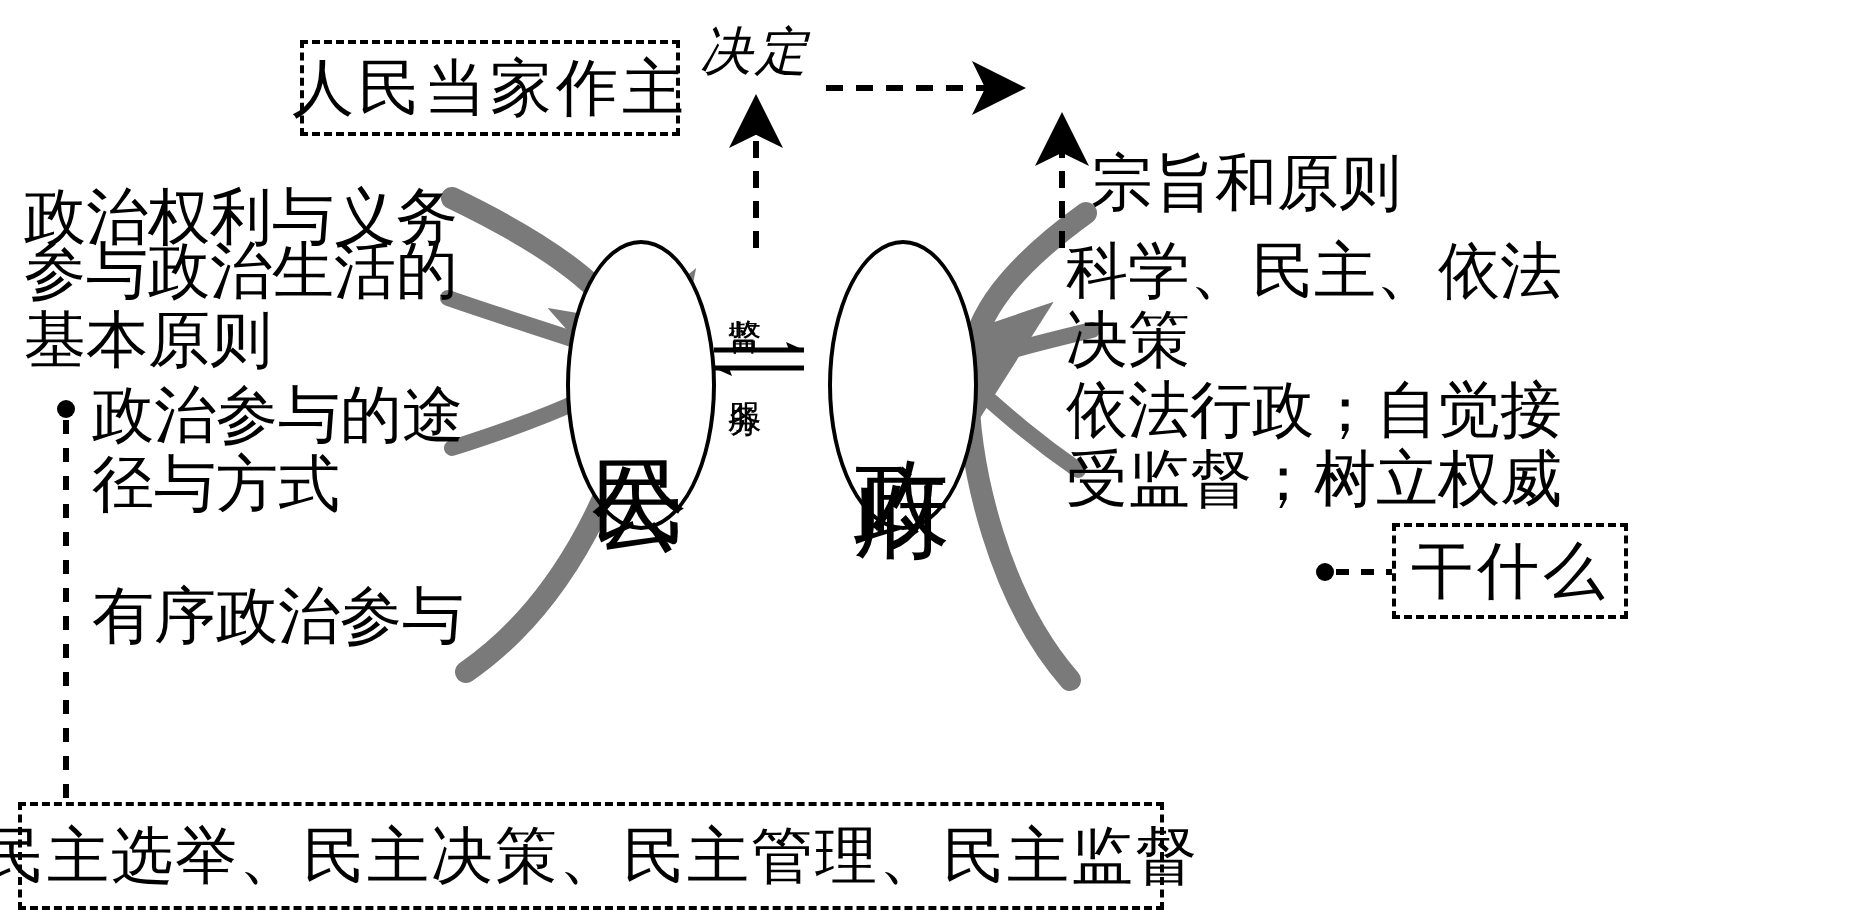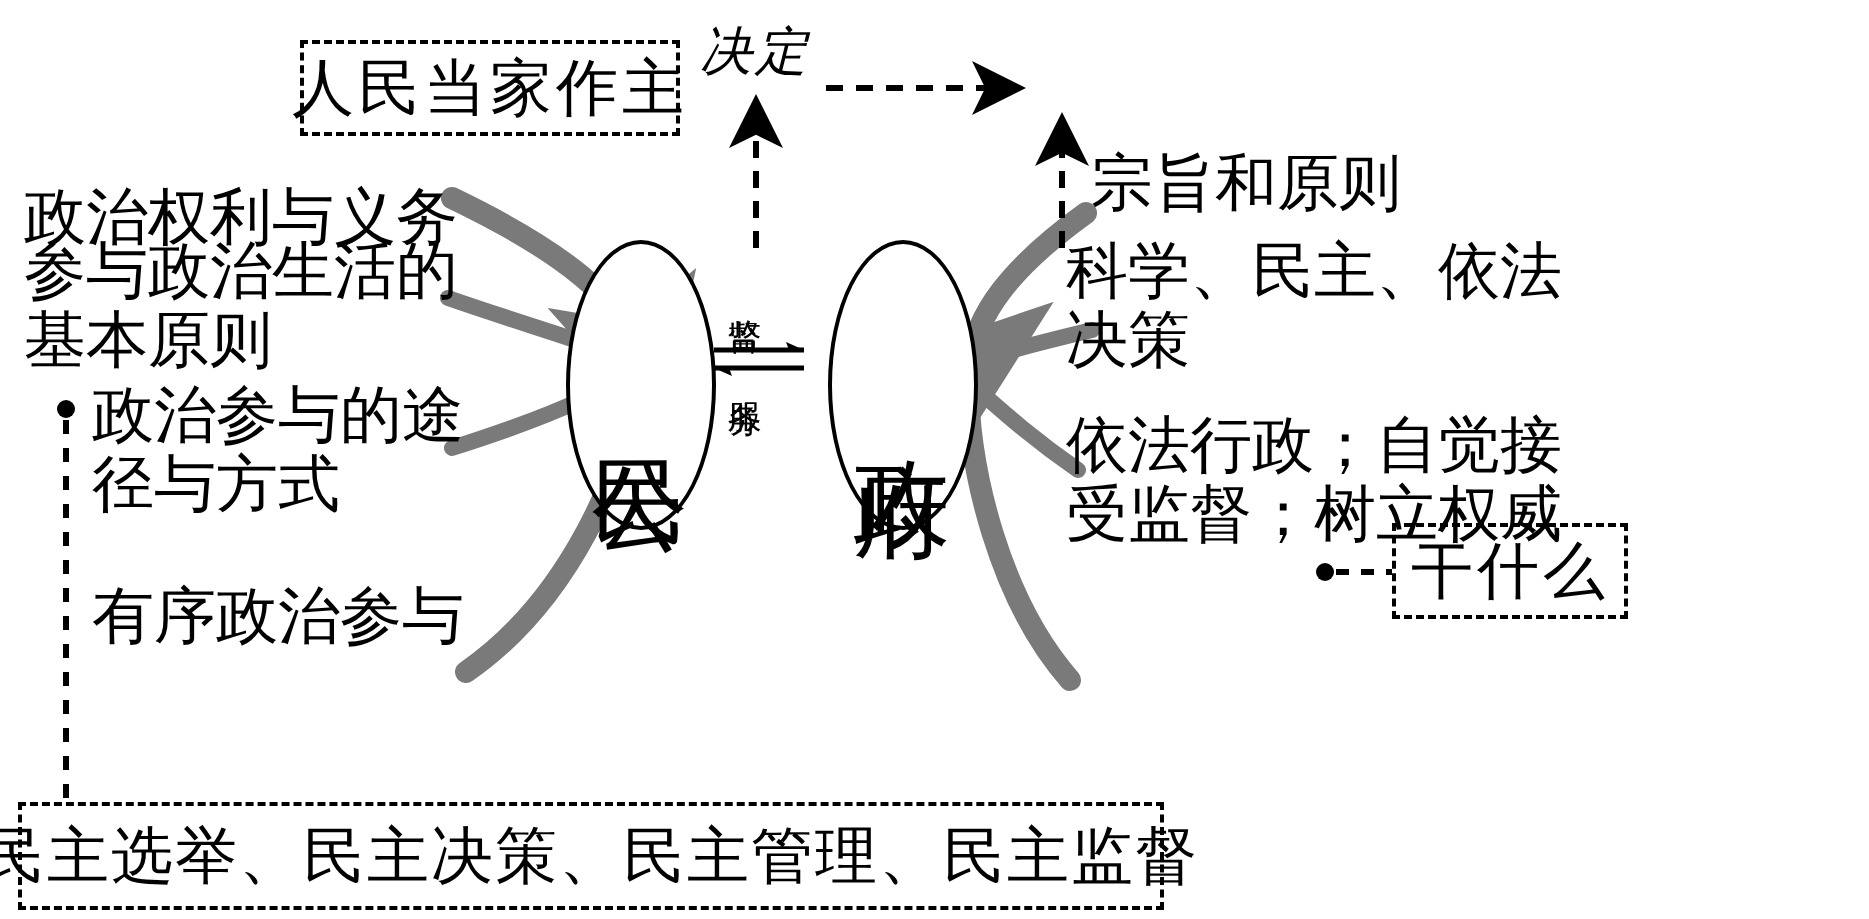--- a/index.html
+++ b/index.html
@@ -116,21 +116,21 @@
   <div class="txt cn lbl-lg" style="left:92px;top:380px;">政治参与的途
 径与方式</div>
 
   <div class="txt cn lbl-lg" style="left:92px;top:541px;margin-top:40px;">有序政治参与</div>
 
   <div class="txt cn lbl-lg" style="left:1091px;top:148px;">宗旨和原则</div>
 
   <div class="txt cn lbl-lg" style="left:1066px;top:236px;">科学、民主、依法
 决策</div>
 
-  <div class="txt cn lbl-lg" style="left:1066px;top:375px;margin-top:35px;">依法行政；自觉接
+  <div class="txt cn lbl-lg" style="left:1066px;top:375px;">依法行政；自觉接
 受监督；树立权威</div>
 
 
   <div class="dbox" style="left:18px;top:802px;width:1146px;height:108px;">
     <span class="cn lbl-lg" style="letter-spacing:2px;">民主选举、民主决策、民主管理、民主监督</span>
   </div>
 
   <div class="dbox" style="left:1392px;top:523px;width:236px;height:96px;">
     <span class="cn lbl-lg">干什么</span>
   </div>

